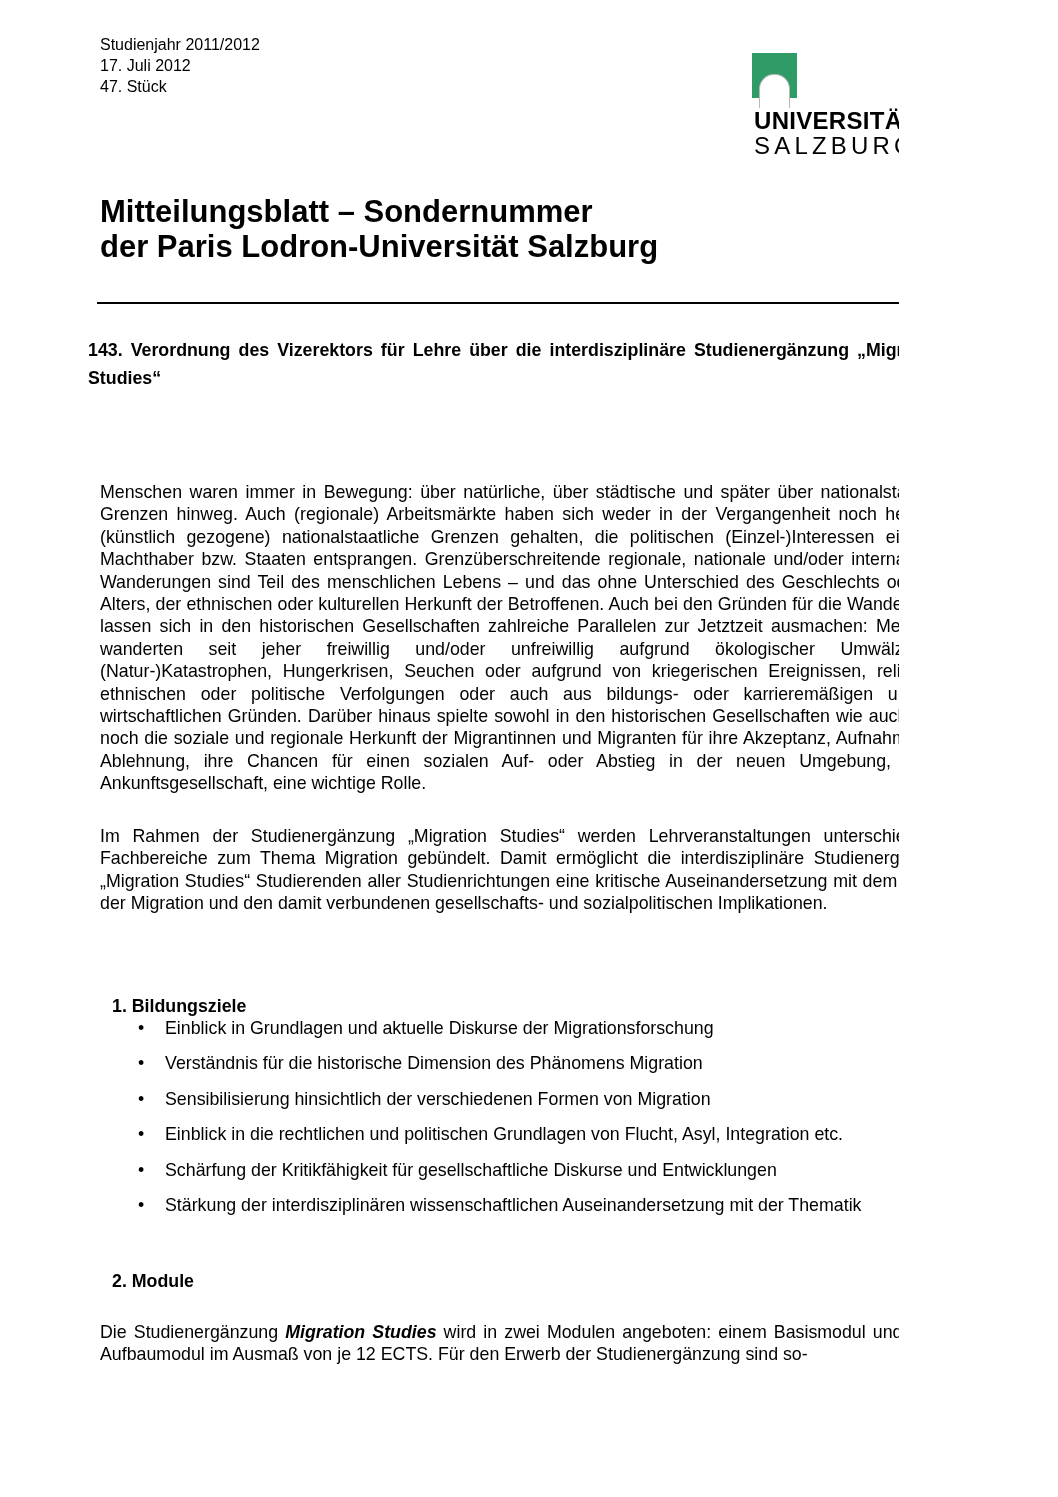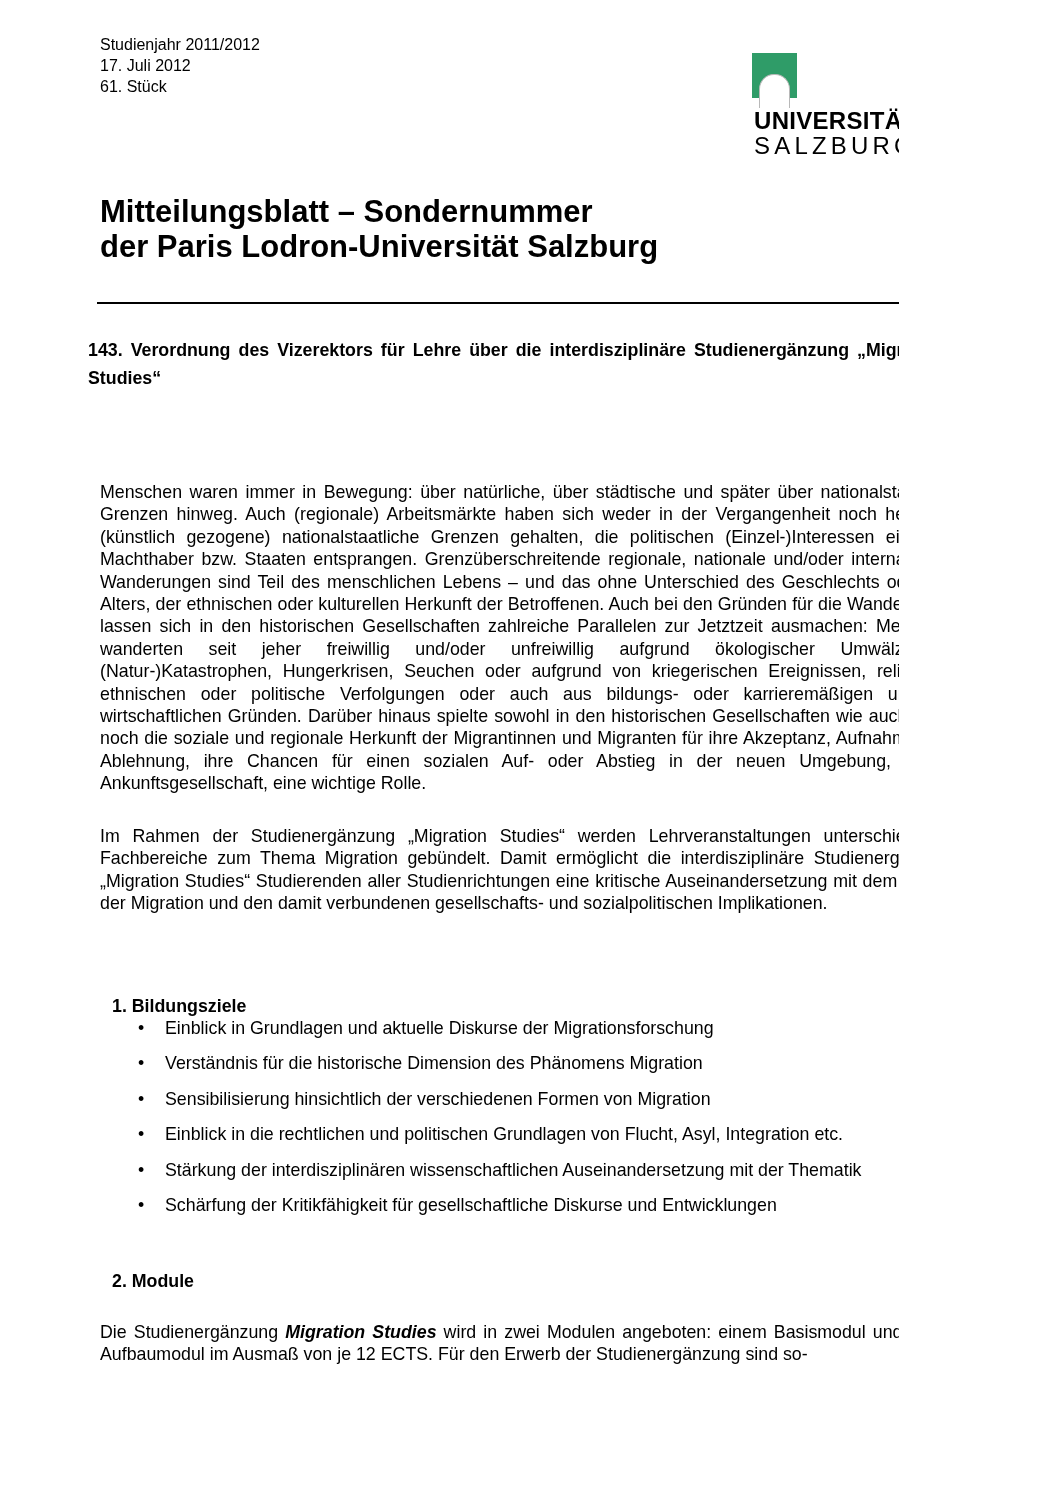--- a/index.html
+++ b/index.html
@@ -82,21 +82,21 @@
   .bi { font-weight: bold; font-style: italic; }
 </style>
 </head>
 <body>
 
 <div class="page">
 
   <div class="header-info">
     <div>Studienjahr 2011/2012</div>
     <div>17. Juli 2012</div>
-    <div>61. Stück</div>
+    <div>47. Stück</div>
   </div>
 
   <div class="logo">
     <div class="logo-mark">
       <div class="logo-square" style="background-color: rgb(47, 156, 104);"></div>
       <div class="logo-dome"></div>
     </div>
     <div class="logo-text">
       <div class="logo-line1">UNIVERSITÄT</div>
       <div class="logo-line2">SALZBURG</div>
@@ -116,21 +116,21 @@
 
   <p class="body p2">Im Rahmen der Studienergänzung „Migration Studies“ werden Lehrveranstaltungen unterschiedli­cher Fachbereiche zum Thema Migration gebündelt. Damit ermöglicht die interdisziplinäre Stu­dienergänzung „Migration Studies“ Studierenden aller Studienrichtungen eine kritische Auseinan­dersetzung mit dem Thema der Migration und den damit verbundenen gesellschafts- und sozialpo­litischen Implikationen.</p>
 
   <h3 class="sub-heading h-bz">1. Bildungsziele</h3>
 
   <ul class="bullets">
     <li>Einblick in Grundlagen und aktuelle Diskurse der Migrationsforschung</li>
     <li>Verständnis für die historische Dimension des Phänomens Migration</li>
     <li>Sensibilisierung hinsichtlich der verschiedenen Formen von Migration</li>
     <li>Einblick in die rechtlichen und politischen Grundlagen von Flucht, Asyl, Integration etc.</li>
+    <li>Schärfung der Kritikfähigkeit für gesellschaftliche Diskurse und Entwicklungen</li>
     <li>Stärkung der interdisziplinären wissenschaftlichen Auseinandersetzung mit der Thematik</li>
-    <li>Schärfung der Kritikfähigkeit für gesellschaftliche Diskurse und Entwicklungen</li>
   </ul>
 
   <h3 class="sub-heading h-mod">2. Module</h3>
 
   <p class="body p3"><span>Die Studienergänzung </span><span class="bi">Migration Studies</span><span> wird in zwei Modulen angeboten: einem Basismodul und einem Aufbaumodul im Ausmaß von je 12 ECTS. Für den Erwerb der Studienergänzung sind so-</span></p>
 
 </div>
 
 </body></html>

